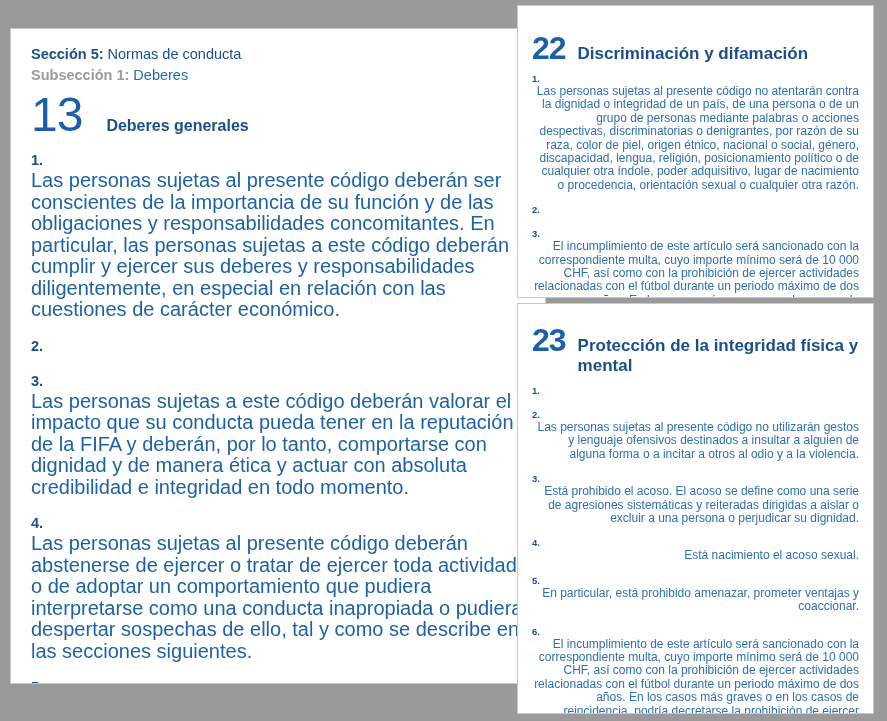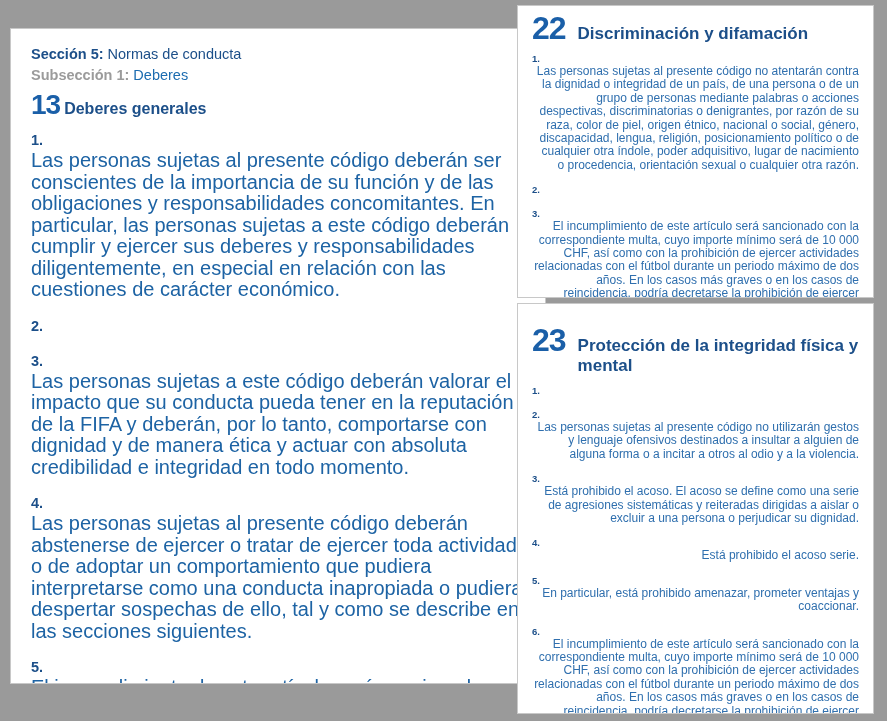--- a/index.html
+++ b/index.html
@@ -37,21 +37,21 @@
     height: 656px;
     padding: 16px 20px 10px 20px;
   }
 
   
   .card-right-top {
     left: 517px;
     top: 5px;
     width: 357px;
     height: 293px;
-    padding: 4px 14px 10px 14px;
+    padding: 24px 14px 10px 14px;
   }
 
   
   .card-right-bottom {
     left: 517px;
     top: 303px;
     width: 357px;
     height: 411px;
     padding: 18px 14px 10px 14px;
   }
@@ -74,31 +74,31 @@
   .breadcrumb.sub {
     color: #1c6cb0;
   }
 
   .art-head-left {
     display: flex;
     align-items: baseline;
     margin: 6px 0 12px 0;
   }
   .art-num-left {
-    font-size: 28px;
-    font-weight: bold;
+    font-size: 48px;
+    font-weight: normal;
     color: #1a5fa8;
     line-height: 1;
     letter-spacing: -1px;
   }
   .art-title-left {
     font-size: 16px;
     font-weight: bold;
     color: #1c4f89;
-    margin-left: 4px;
+    margin-left: 24px;
   }
 
   .para-left {
     margin: 0 0 16px 0;
   }
   .para-left:last-child {
     margin-bottom: 0;
   }
   .pnum-left {
     font-size: 14.5px;
@@ -236,21 +236,21 @@
       <div class="ptext-right">Las personas sujetas al presente código no utilizarán gestos y lenguaje ofensivos destinados a insultar a alguien de alguna forma o a incitar a otros al odio y a la violencia.</div>
     </div>
 
     <div class="para-right">
       <div class="pnum-right">3.</div>
       <div class="ptext-right">Está prohibido el acoso. El acoso se define como una serie de agresiones sistemáticas y reiteradas dirigidas a aislar o excluir a una persona o perjudicar su dignidad.</div>
     </div>
 
     <div class="para-right">
       <div class="pnum-right">4.</div>
-      <div class="ptext-right">Está prohibido el acoso serie.</div>
+      <div class="ptext-right">Está nacimiento el acoso sexual.</div>
     </div>
 
     <div class="para-right">
       <div class="pnum-right">5.</div>
       <div class="ptext-right">En particular, está prohibido amenazar, prometer ventajas y coaccionar.</div>
     </div>
 
     <div class="para-right">
       <div class="pnum-right">6.</div>
       <div class="ptext-right">El incumplimiento de este artículo será sancionado con la correspondiente multa, cuyo importe mínimo será de 10 000 CHF, así como con la prohibición de ejercer actividades relacionadas con el fútbol durante un periodo máximo de dos años. En los casos más graves o en los casos de reincidencia, podría decretarse la prohibición de ejercer actividades relacionadas con el fútbol durante un periodo máximo de cinco años.</div>

